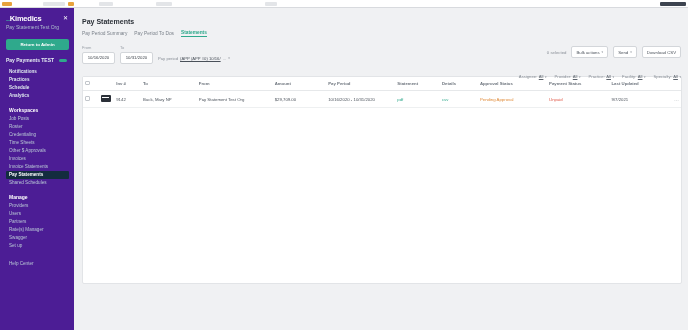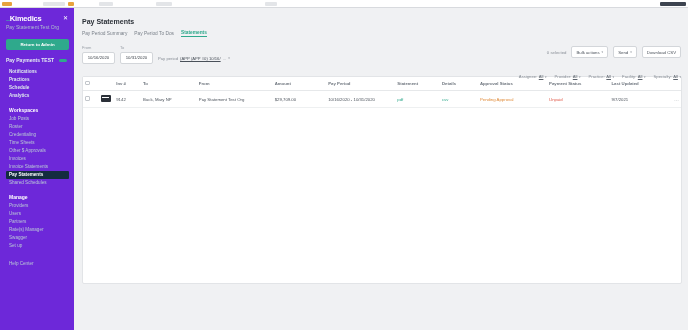--- a/index.html
+++ b/index.html
@@ -19,21 +19,21 @@
   }
   .strip-chip { height: 4px; border-radius: 1px; background: #e3e5e8; }
   .strip-chip.amber { background: #e8a33d; }
   .strip-chip.dark { background: #3d4450; }
 
   .app { display: flex; width: 100%; height: 322px; background: #f0f1f3; }
 
   
   .sidebar {
     width: 74px; min-width: 74px; height: 100%;
-    background: #6d28d9;
+    background: #4c1d95;
     color: #c9d4de;
     padding: 6px 5px 0 6px;
     position: relative;
     overflow: hidden;
   }
   .brand-row { display: flex; align-items: flex-start; justify-content: space-between; }
   .brand {
     font-size: 7.5px; font-weight: bold; color: #ffffff;
     letter-spacing: -0.2px; line-height: 9px;
   }

